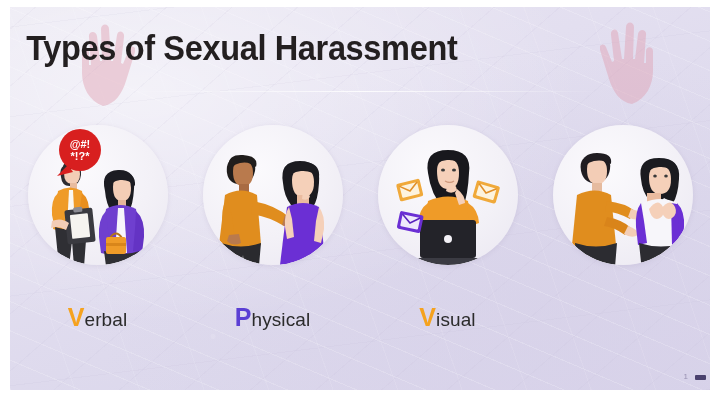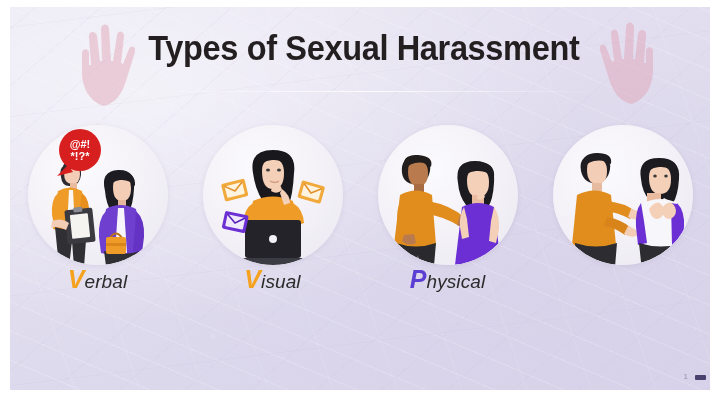--- a/index.html
+++ b/index.html
@@ -36,21 +36,21 @@
       radial-gradient(circle at 29% 86%, rgba(255,255,255,.4) 0 2px, transparent 3px);
   }
 
   
   .hand{position:absolute;z-index:1;opacity:.42;}
   .hand svg{display:block;}
   .hand-left{left:63px;top:8px;}
   .hand-right{right:48px;top:6px;transform:scaleX(-1);}
 
   
-  .title-wrap{position:absolute;left:0;right:0;top:22px;z-index:3;text-align:center;padding-left:8px;}
+  .title-wrap{position:absolute;left:0;right:0;top:22px;z-index:3;}
   .title{
     display:inline-block;
     font-family:"Liberation Sans","DejaVu Sans",sans-serif;
     font-weight:bold;font-size:35px;line-height:1.06;
     letter-spacing:-0.4px;color:#231f20;
     transform:scaleX(.93);transform-origin:center;
   }
   .title-rule{
     position:absolute;left:120px;width:470px;top:84px;height:1px;z-index:3;
     background:linear-gradient(90deg,rgba(255,255,255,0),rgba(255,255,255,.85),rgba(255,255,255,0));
@@ -62,21 +62,21 @@
   .card{width:150px;display:flex;flex-direction:column;align-items:center;}
 
   .circle{
     position:relative;width:140px;height:140px;border-radius:50%;
     background:radial-gradient(circle at 38% 32%,#fbfafd 0%,#f3f1f7 55%,#eae7f1 100%);
     box-shadow:0 1px 5px rgba(120,110,150,.13);
     overflow:hidden;
   }
   .circle svg{position:absolute;left:0;top:0;}
 
-  .label{font-size:19px;color:#2b2b2b;letter-spacing:.1px;white-space:nowrap;font-style:italic;}
+  .label{margin-top:38px;font-size:19px;color:#2b2b2b;letter-spacing:.1px;white-space:nowrap;}
   .label .cap{font-size:25px;font-weight:bold;}
   .cap-orange{color:#f5a21e;}
   .cap-purple{color:#5b3fd4;}
 
   
   .page-num{position:absolute;right:22px;bottom:9px;z-index:5;
             font-size:8px;color:#8d86a8;opacity:.85;}
   .nav-chip{position:absolute;right:4px;bottom:10px;z-index:5;
             width:11px;height:5px;border-radius:1px;background:#3b3160;opacity:.9;}
 </style>
@@ -159,20 +159,68 @@
                 <circle cx="52" cy="25" r="21" fill="#d81f1f"></circle>
                 <path d="M40 40 l-11 11 l16 -4 Z" fill="#d81f1f"></path>
                 <text x="52" y="23" text-anchor="middle" font-family="Liberation Sans, sans-serif" font-size="11" font-weight="bold" fill="#ffffff">@#!</text>
                 <text x="52" y="35" text-anchor="middle" font-family="Liberation Sans, sans-serif" font-size="11" font-weight="bold" fill="#ffffff">*!?*</text>
               </g>
             </g>
           </svg>
         </div>
         <div class="label">
           <span class="cap cap-orange">V</span><span>erbal</span>
+        </div>
+      </div>
+
+      <div class="card">
+        <div class="circle">
+          <svg width="140" height="140" viewBox="0 0 140 140" aria-hidden="true">
+            <defs>
+                <clipPath id="c2">
+                  <circle cx="70" cy="70" r="70"></circle>
+                </clipPath>
+              </defs>
+            <g clip-path="url(#c2)">
+
+              <g>
+                <path d="M24 48 q-2 -16 14 -16 q16 0 14 14 q-2 12 -13 13 q-13 1 -15 -11 Z" fill="#201d1c"></path>
+                <path d="M30 46 q0 -10 10 -10 q10 0 10 12 q0 13 -10 13 q-10 0 -10 -15 Z" fill="#b97a4d"></path>
+                <path d="M26 44 q-3 -15 14 -14 q16 1 13 12 q-7 -6 -16 -4 q-8 2 -11 6 Z" fill="#201d1c"></path>
+                <path d="M36 59 h10 v10 h-10 Z" fill="#a96b42"></path>
+
+                <path d="M22 70 q16 -9 32 0 l4 50 q-22 7 -42 0 Z" fill="#e08d1e"></path>
+
+                <path d="M50 76 q22 4 36 16 l-5 9 q-16 -10 -33 -12 Z" fill="#e08d1e"></path>
+                <path d="M82 90 q9 2 10 9 q-4 5 -13 1 Z" fill="#b97a4d"></path>
+
+                <path d="M24 74 q-7 10 -4 28 l3 16 l9 -3 l-3 -24 Z" fill="#e08d1e"></path>
+                <path d="M24 116 q6 6 14 2 l-2 -9 l-10 1 Z" fill="#b97a4d"></path>
+
+                <path d="M18 118 q20 7 40 0 l-3 34 h-13 l-2 -22 l-3 22 h-14 Z" fill="#2a2a2e"></path>
+              </g>
+
+              <g>
+                <path d="M80 58 q-4 -22 17 -22 q21 0 19 22 q-1 17 -6 24 l-8 -5 l-4 6 l-10 -3 q-7 -9 -8 -22 Z" fill="#1b1b20"></path>
+                <path d="M89 55 q0 -11 11 -11 q11 0 11 13 q0 15 -11 15 q-11 0 -11 -17 Z" fill="#f5d0b9"></path>
+                <path d="M83 56 q-3 -19 16 -19 q19 0 17 16 q-7 -8 -18 -7 q-11 1 -15 10 Z" fill="#1b1b20"></path>
+                <path d="M94 70 h12 v12 h-12 Z" fill="#eabb9f"></path>
+
+                <path d="M100 66 q6 1 7 6 q-3 4 -8 2 Z" fill="#f5d0b9"></path>
+
+                <path d="M84 82 q16 -8 32 0 l7 58 q-24 8 -46 0 Z" fill="#6b2fd4"></path>
+                <path d="M86 82 q-5 8 -4 20 l2 12 l7 -2 l-2 -18 Z" fill="#f5d0b9"></path>
+                <path d="M116 82 q6 8 5 22 l-3 14 l-7 -2 l2 -20 Z" fill="#f5d0b9"></path>
+                <path d="M82 136 q20 8 42 0 l3 24 h-48 Z" fill="#6b2fd4"></path>
+              </g>
+            </g>
+          </svg>
+        </div>
+        <div class="label">
+          <span class="cap cap-purple">P</span><span>hysical</span>
         </div>
       </div>
 
       <div class="card">
         <div class="circle">
           <svg width="140" height="140" viewBox="0 0 140 140" aria-hidden="true">
             <defs>
                 <clipPath id="c3">
                   <circle cx="70" cy="70" r="70"></circle>
                 </clipPath>
@@ -224,68 +272,20 @@
         </div>
         <div class="label">
           <span class="cap cap-orange">V</span><span>isual</span>
         </div>
       </div>
 
       <div class="card">
         <div class="circle">
           <svg width="140" height="140" viewBox="0 0 140 140" aria-hidden="true">
             <defs>
-                <clipPath id="c2">
-                  <circle cx="70" cy="70" r="70"></circle>
-                </clipPath>
-              </defs>
-            <g clip-path="url(#c2)">
-
-              <g>
-                <path d="M24 48 q-2 -16 14 -16 q16 0 14 14 q-2 12 -13 13 q-13 1 -15 -11 Z" fill="#201d1c"></path>
-                <path d="M30 46 q0 -10 10 -10 q10 0 10 12 q0 13 -10 13 q-10 0 -10 -15 Z" fill="#b97a4d"></path>
-                <path d="M26 44 q-3 -15 14 -14 q16 1 13 12 q-7 -6 -16 -4 q-8 2 -11 6 Z" fill="#201d1c"></path>
-                <path d="M36 59 h10 v10 h-10 Z" fill="#a96b42"></path>
-
-                <path d="M22 70 q16 -9 32 0 l4 50 q-22 7 -42 0 Z" fill="#e08d1e"></path>
-
-                <path d="M50 76 q22 4 36 16 l-5 9 q-16 -10 -33 -12 Z" fill="#e08d1e"></path>
-                <path d="M82 90 q9 2 10 9 q-4 5 -13 1 Z" fill="#b97a4d"></path>
-
-                <path d="M24 74 q-7 10 -4 28 l3 16 l9 -3 l-3 -24 Z" fill="#e08d1e"></path>
-                <path d="M24 116 q6 6 14 2 l-2 -9 l-10 1 Z" fill="#b97a4d"></path>
-
-                <path d="M18 118 q20 7 40 0 l-3 34 h-13 l-2 -22 l-3 22 h-14 Z" fill="#2a2a2e"></path>
-              </g>
-
-              <g>
-                <path d="M80 58 q-4 -22 17 -22 q21 0 19 22 q-1 17 -6 24 l-8 -5 l-4 6 l-10 -3 q-7 -9 -8 -22 Z" fill="#1b1b20"></path>
-                <path d="M89 55 q0 -11 11 -11 q11 0 11 13 q0 15 -11 15 q-11 0 -11 -17 Z" fill="#f5d0b9"></path>
-                <path d="M83 56 q-3 -19 16 -19 q19 0 17 16 q-7 -8 -18 -7 q-11 1 -15 10 Z" fill="#1b1b20"></path>
-                <path d="M94 70 h12 v12 h-12 Z" fill="#eabb9f"></path>
-
-                <path d="M100 66 q6 1 7 6 q-3 4 -8 2 Z" fill="#f5d0b9"></path>
-
-                <path d="M84 82 q16 -8 32 0 l7 58 q-24 8 -46 0 Z" fill="#6b2fd4"></path>
-                <path d="M86 82 q-5 8 -4 20 l2 12 l7 -2 l-2 -18 Z" fill="#f5d0b9"></path>
-                <path d="M116 82 q6 8 5 22 l-3 14 l-7 -2 l2 -20 Z" fill="#f5d0b9"></path>
-                <path d="M82 136 q20 8 42 0 l3 24 h-48 Z" fill="#6b2fd4"></path>
-              </g>
-            </g>
-          </svg>
-        </div>
-        <div class="label">
-          <span class="cap cap-purple">P</span><span>hysical</span>
-        </div>
-      </div>
-
-      <div class="card">
-        <div class="circle">
-          <svg width="140" height="140" viewBox="0 0 140 140" aria-hidden="true">
-            <defs>
                 <clipPath id="c4">
                   <circle cx="70" cy="70" r="70"></circle>
                 </clipPath>
               </defs>
             <g clip-path="url(#c4)">
 
               <g>
                 <path d="M28 46 q-3 -16 14 -16 q17 0 15 14 q-2 13 -14 14 q-12 1 -15 -12 Z" fill="#201d22"></path>
                 <path d="M34 44 q0 -10 10 -10 q10 0 10 12 q0 13 -10 13 q-10 0 -10 -15 Z" fill="#f3cdb6"></path>
                 <path d="M30 42 q-2 -14 14 -14 q16 0 14 11 q-8 -5 -17 -3 q-8 2 -11 6 Z" fill="#201d22"></path>

